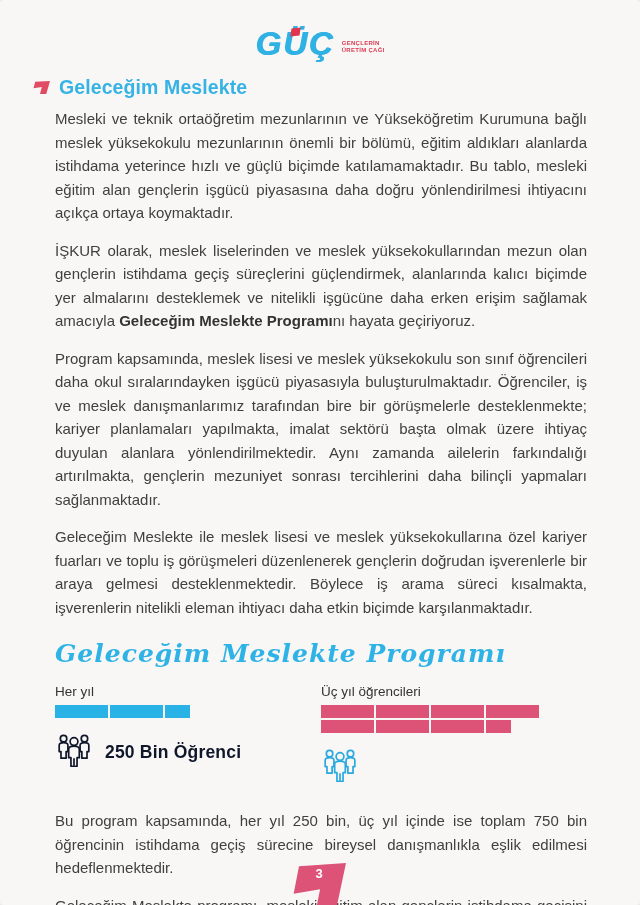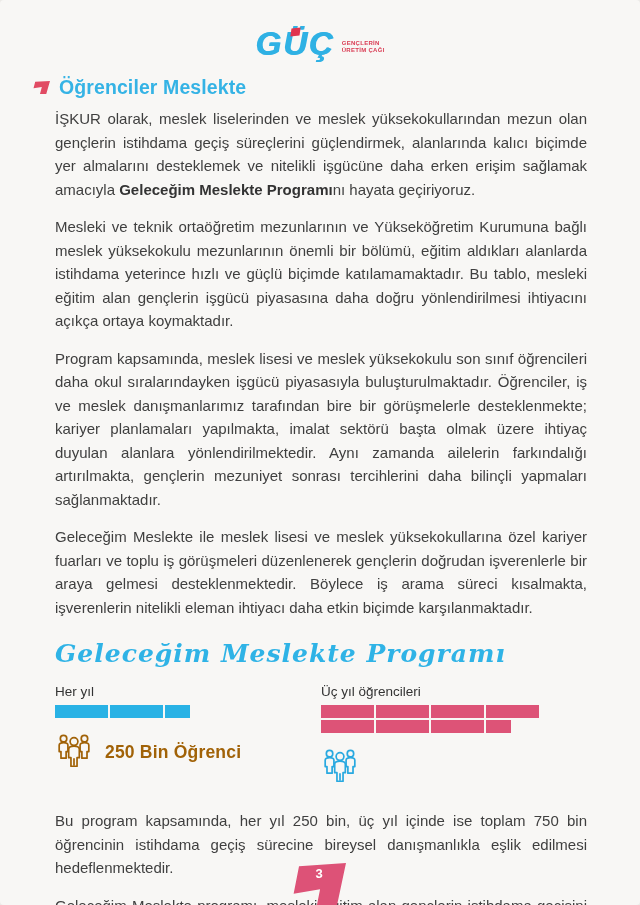--- a/index.html
+++ b/index.html
@@ -71,43 +71,43 @@
       <span class="logo-notch"></span>
     </div>
     <div class="logo-tagline">
       <div>GENÇLERİN</div>
       <div>ÜRETİM ÇAĞI</div>
     </div>
   </header>
 
   <section class="heading-row">
     <span class="flag-icon"></span>
-    <h1>Öğrenciler Meslekte</h1>
+    <h1>Geleceğim Meslekte</h1>
   </section>
 
   <main class="body-text">
+    <p>Mesleki ve teknik ortaöğretim mezunlarının ve Yükseköğretim Kurumuna bağlı meslek yüksekokulu mezunlarının önemli bir bölümü, eğitim aldıkları alanlarda istihdama yeterince hızlı ve güçlü biçimde katılamamaktadır. Bu tablo, mesleki eğitim alan gençlerin işgücü piyasasına daha doğru yönlendirilmesi ihtiyacını açıkça ortaya koymaktadır.</p>
     <p><span>İŞKUR olarak, meslek liselerinden ve meslek yüksekokullarından mezun olan gençlerin istihdama geçiş süreçlerini güçlendirmek, alanlarında kalıcı biçimde yer almalarını desteklemek ve nitelikli işgücüne daha erken erişim sağlamak amacıyla </span><strong>Geleceğim Meslekte Programı</strong><span>nı hayata geçiriyoruz.</span></p>
-    <p>Mesleki ve teknik ortaöğretim mezunlarının ve Yükseköğretim Kurumuna bağlı meslek yüksekokulu mezunlarının önemli bir bölümü, eğitim aldıkları alanlarda istihdama yeterince hızlı ve güçlü biçimde katılamamaktadır. Bu tablo, mesleki eğitim alan gençlerin işgücü piyasasına daha doğru yönlendirilmesi ihtiyacını açıkça ortaya koymaktadır.</p>
     <p>Program kapsamında, meslek lisesi ve meslek yüksekokulu son sınıf öğrencileri daha okul sıralarındayken işgücü piyasasıyla buluşturulmaktadır. Öğrenciler, iş ve meslek danışmanlarımız tarafından bire bir görüşmelerle desteklenmekte; kariyer planlamaları yapılmakta, imalat sektörü başta olmak üzere ihtiyaç duyulan alanlara yönlendirilmektedir. Aynı zamanda ailelerin farkındalığı artırılmakta, gençlerin mezuniyet sonrası tercihlerini daha bilinçli yapmaları sağlanmaktadır.</p>
     <p>Geleceğim Meslekte ile meslek lisesi ve meslek yüksekokullarına özel kariyer fuarları ve toplu iş görüşmeleri düzenlenerek gençlerin doğrudan işverenlerle bir araya gelmesi desteklenmektedir. Böylece iş arama süreci kısalmakta, işverenlerin nitelikli eleman ihtiyacı daha etkin biçimde karşılanmaktadır.</p>
 
     <h2 class="script-title">Geleceğim Meslekte Programı</h2>
 
     <div class="infographic">
 
       <div class="info-col">
         <div class="info-label">Her yıl</div>
         <div class="bar-rows">
             <div class="bar-row">
               <span class="seg" style="width: 53px; background: rgb(41, 178, 229);"></span>
               <span class="seg" style="width: 53px; background: rgb(41, 178, 229);"></span>
               <span class="seg" style="width: 25px; background: rgb(41, 178, 229);"></span>
             </div>
           </div>
-        <div class="info-caption" style="color: #a16207; gap: 12px;">
+        <div class="info-caption" style="color: #0f172a; gap: 12px;">
           <svg class="people-icon" width="38" height="36" viewBox="0 0 40 34" fill="none" stroke="currentColor" stroke-width="1.8" stroke-linejoin="round">
             <g transform="translate(9,13)">
               <circle cx="0" cy="-10" r="3.4"></circle>
               <path d="M-4.6,3.5 V-3 Q-4.6,-5.8 0,-5.8 Q4.6,-5.8 4.6,-3 V3.5 H2.7 V10.5 H-2.7 V3.5 Z"></path>
             </g>
             <g transform="translate(31,13)">
               <circle cx="0" cy="-10" r="3.4"></circle>
               <path d="M-4.6,3.5 V-3 Q-4.6,-5.8 0,-5.8 Q4.6,-5.8 4.6,-3 V3.5 H2.7 V10.5 H-2.7 V3.5 Z"></path>
             </g>
             <g transform="translate(20,18)">

